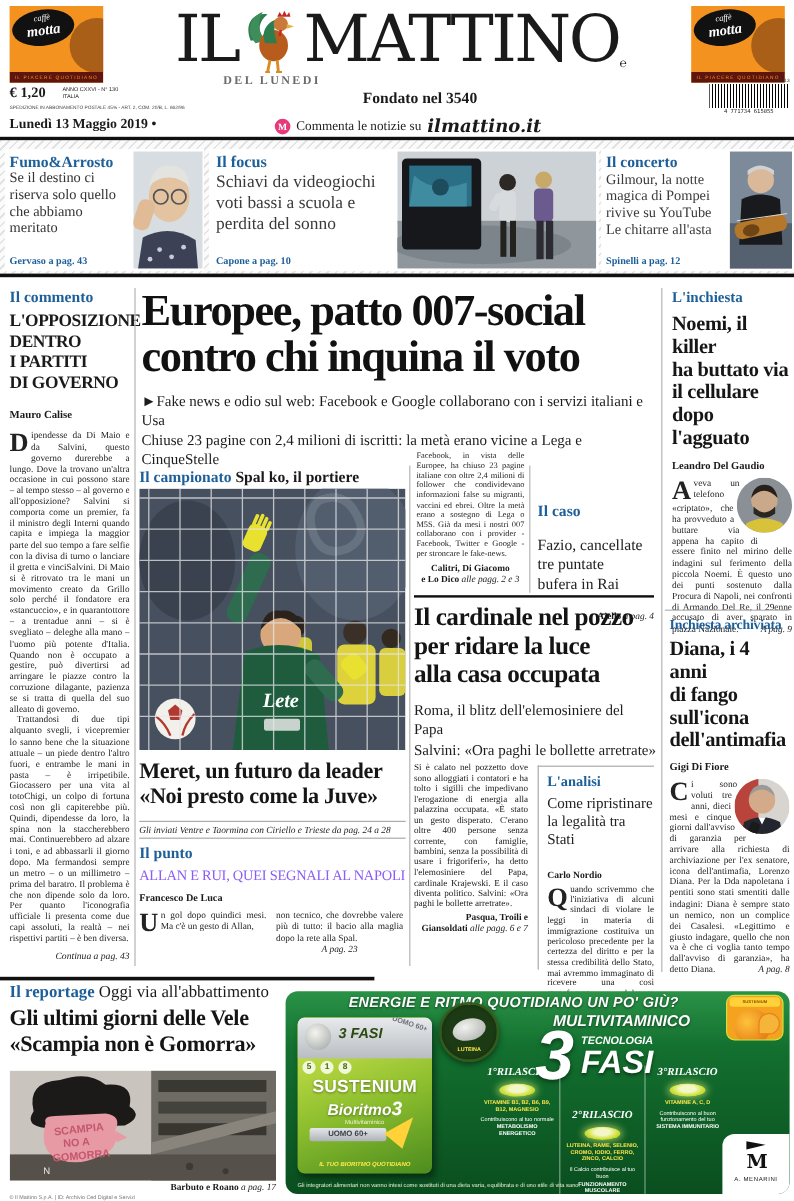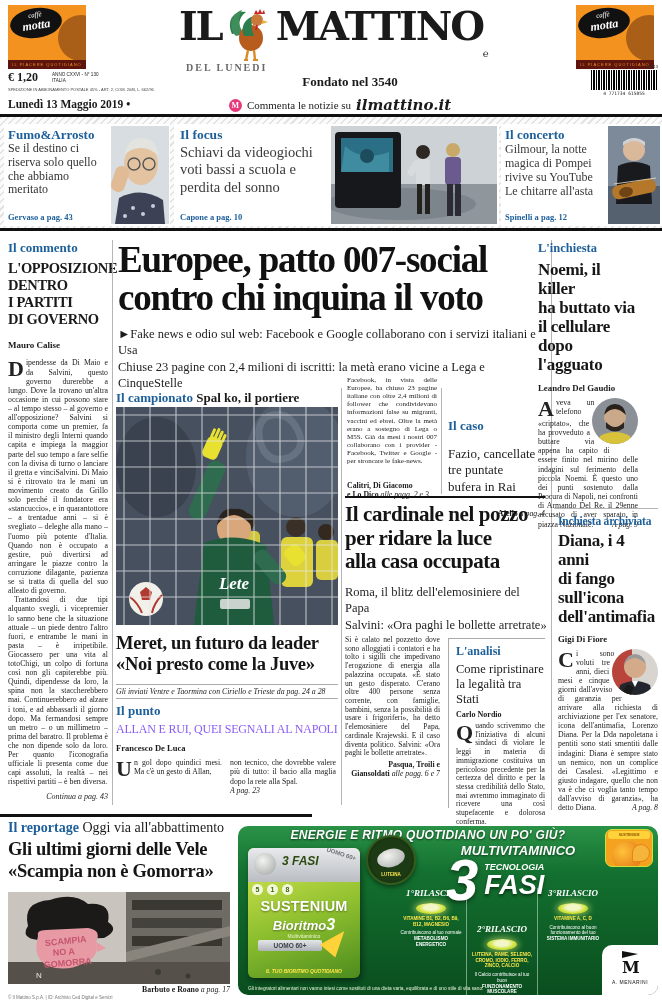--- a/index.html
+++ b/index.html
@@ -11,22 +11,22 @@
   .jus{text-align:justify;color:#222;}
   .dropcap{float:left;font-size:22px;line-height:.8;padding:2px 2px 0 0;font-weight:bold;}
   .ital{font-style:italic;}
   .bold{font-weight:bold;}
   .vrule{position:absolute;width:1px;background:#b5b5b5;}
   .hrule{position:absolute;background:#b5b5b5;height:1px;}
   .blackrule{position:absolute;background:#101010;}
   .photo{position:absolute;overflow:hidden;}
   .hatch{background:repeating-linear-gradient(135deg,#e3e3e3 0 1.5px,#fbfbfb 1.5px 5px);}
   .teaser-box{position:absolute;top:124px;height:102px;background:#fff;}
-  .mast-title{font-family:"DejaVu Serif",serif;font-weight:bold;letter-spacing:-2px;
-              font-size:40px;line-height:1;}
+  .mast-title{font-family:"DejaVu Serif",serif;font-weight:normal;letter-spacing:-2px;
+              font-size:54px;line-height:1;}
   .sans{font-family:"Liberation Sans",sans-serif;}
   .circ-photo{float:right;width:46px;height:46px;border-radius:50%;overflow:hidden;
               shape-outside:circle(50%);margin:0 0 2px 3px;}
   .adcol-title{font-size:9px;font-weight:bold;font-style:italic;color:#fff;}
   .adcol-ing{font-size:4.6px;font-weight:bold;color:#ffe84a;line-height:1.25;margin-top:2px;}
   .adcol-desc{font-size:4.6px;color:#fff;line-height:1.25;margin-top:3px;}
   .capsule{width:30px;height:11px;border-radius:50%;margin:5px auto 2px auto;
            background:radial-gradient(ellipse at 50% 40%,#f3f7c8 0 30%,#cfe23a 60%,#8fb32a 100%);
            box-shadow:0 0 6px 2px rgba(220,240,120,.55);}
 </style>
@@ -253,30 +253,30 @@
   <div class="abs" style="left:116px;top:703px;width:224px;">
     <div class="kicker" style="font-size:13px;">Il punto</div>
     <div style="font-size:12px;letter-spacing:-0.2px;margin-top:3px;color:#8b5cf6;">ALLAN E RUI, QUEI SEGNALI AL NAPOLI</div>
     <div class="bold" style="font-size:8.5px;margin-top:6px;">Francesco De Luca</div>
     <div style="display:flex;gap:8px;margin-top:5px;">
       <div class="jus" style="width:106px;font-size:7.8px;line-height:1.2;">
         <span class="dropcap">U</span><span>n gol dopo quindici mesi. Ma c'è un gesto di Allan,</span>
       </div>
       <div style="width:106px;font-size:7.8px;line-height:1.2;" class="jus">
         <span>non tecnico, che dovrebbe valere più di tutto: il bacio alla maglia dopo la rete alla Spal.</span>
-        <div class="ital" style="text-align:left;">A pag. 23</div>
+        <div class="ital" style="text-align:center;">A pag. 23</div>
       </div>
     </div>
   </div>
 
   <div class="vrule" style="left:341px;top:388px;height:417px;"></div>
 
   <div class="abs" style="left:347px;top:376px;width:90px;">
     <div class="jus" style="font-size:7px;line-height:1.16;">Facebook, in vista delle Europee, ha chiuso 23 pagine italiane con oltre 2,4 milioni di follower che condividevano informazioni false su migranti, vaccini ed ebrei. Oltre la metà erano a sostegno di Lega o M5S. Già da mesi i nostri 007 collaborano con i provider - Facebook, Twitter e Google - per stroncare le fake-news.</div>
-    <div style="text-align:left;font-size:7.8px;margin-top:16px;">
+    <div style="text-align:center;font-size:7.8px;margin-top:4px;">
       <div class="bold">Calitri, Di Giacomo</div>
       <div><span class="bold">e Lo Dico </span><span class="ital">alle pagg. 2 e 3</span></div>
     </div>
   </div>
   <div class="vrule" style="left:441px;top:388px;height:106px;"></div>
 
   <div class="abs" style="left:448px;top:390px;width:97px;margin-top:28px;">
     <div class="kicker" style="font-size:13px;">Il caso</div>
     <div style="font-size:13px;line-height:1.25;margin-top:12px;color:#222;">
       <div>Fazio, cancellate</div>
@@ -308,30 +308,30 @@
       <div><span class="bold">Giansoldati </span><span class="ital">alle pagg. 6 e 7</span></div>
     </div>
   </div>
 
   <div class="abs" style="left:448px;top:638px;width:97px;height:170px;border-top:1px solid #aaa;border-left:1px solid #aaa;padding:5px 0 0 7px;box-sizing:border-box;">
     <div class="kicker" style="font-size:12px;">L'analisi</div>
     <div style="font-size:12.5px;line-height:1.2;margin-top:3px;color:#222;">
       <div>Come ripristinare</div>
       <div>la legalità tra Stati</div>
     </div>
-    <div class="bold" style="font-size:8px;margin-top:3px;">Carlo Nordio</div>
+    <div class="bold" style="font-size:8px;margin-top:18px;">Carlo Nordio</div>
     <div class="jus" style="font-size:7.6px;line-height:1.15;margin-top:3px;">
       <span class="dropcap">Q</span><span>uando scrivemmo che l'iniziativa di alcuni sindaci di violare le leggi in materia di immigrazione costituiva un pericoloso precedente per la certezza del diritto e per la stessa credibilità dello Stato, mai avremmo immaginato di ricevere una così stupefacente e dolorosa conferma.</span>
     </div>
     <div class="ital" style="text-align:right;font-size:7.6px;">Continua a pag. 43</div>
   </div>
 
   <div class="vrule" style="left:551px;top:240px;height:570px;"></div>
 
-  <div class="abs" style="left:538px;top:241px;width:100px;">
+  <div class="abs" style="left:560px;top:241px;width:100px;">
     <div class="kicker" style="font-size:12.5px;">L'inchiesta</div>
     <div style="font-size:17px;font-weight:600;line-height:1.12;letter-spacing:-0.3px;margin-top:4px;color:#161616;">
       <div>Noemi, il killer</div>
       <div>ha buttato via</div>
       <div>il cellulare</div>
       <div>dopo l'agguato</div>
     </div>
     <div class="bold" style="font-size:8.8px;margin-top:9px;">Leandro Del Gaudio</div>
     <div style="margin-top:5px;">
       <div class="circ-photo">

